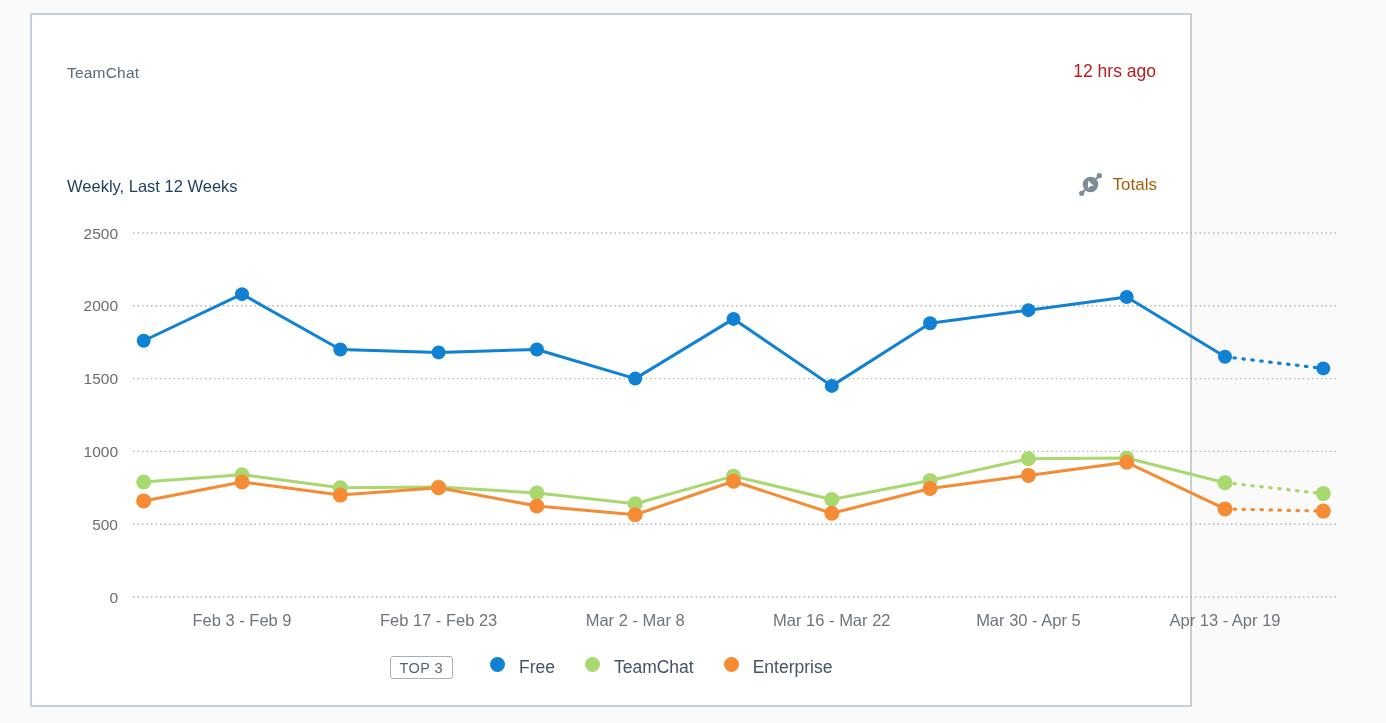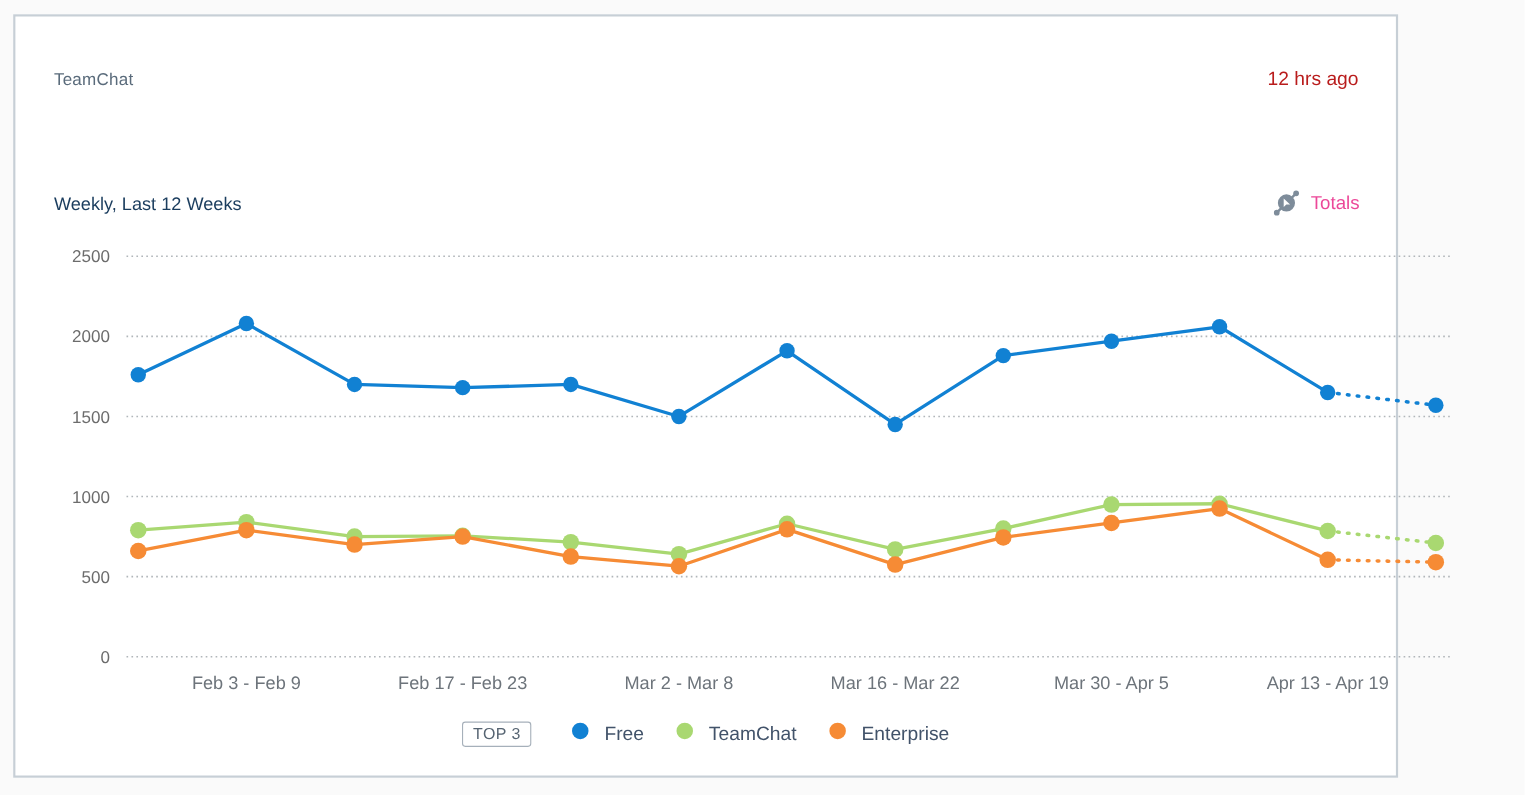--- a/index.html
+++ b/index.html
@@ -4,22 +4,22 @@
 <style>
   * { margin:0; padding:0; box-sizing:border-box; }
   html,body { width:1386px; height:723px; }
   body {
     background:#fafafa;
     font-family:"Liberation Sans", sans-serif;
     position:relative;
     overflow:hidden;
   }
   .card {
-    position:absolute; left:12px; top:13px;
-    width:1259px; height:694px;
+    position:absolute; left:30px; top:13px;
+    width:1162px; height:694px;
     background:#ffffff;
     border:2px solid #c7cfd6;
   }
   .source-label {
     position:absolute; left:35px; top:49px;
     font-size:15.5px; color:#5a6b7b; letter-spacing:.2px;
   }
   .updated-label {
     position:absolute; right:34px; top:46px;
     font-size:17.5px; color:#b91c1c; font-weight:400;
@@ -29,21 +29,21 @@
     font-size:25px; color:#1b3d5e; font-weight:500; letter-spacing:.1px;
   }
   .range-label {
     position:absolute; left:35px; top:162px;
     font-size:16.5px; color:#1b3d5e;
   }
   .totals-button {
     position:absolute; right:33px; top:156px;
     display:flex; align-items:center; gap:9px;
     background:none; border:none; cursor:pointer;
-    font-family:inherit; font-size:17px; color:#ec4899;
+    font-family:inherit; font-size:17px; color:#a16207;
   }
   .totals-button svg { display:block; }
   .chart-svg {
     position:absolute; left:0; top:192px;
     width:1350px; height:440px;
   }
   .chart-svg text { font-family:"Liberation Sans", sans-serif; }
   .ytick-label { font-size:15.5px; fill:#6c6c6c; }
   .xtick-label { font-size:16.5px; fill:#6d747b; }
   .legend-row {

